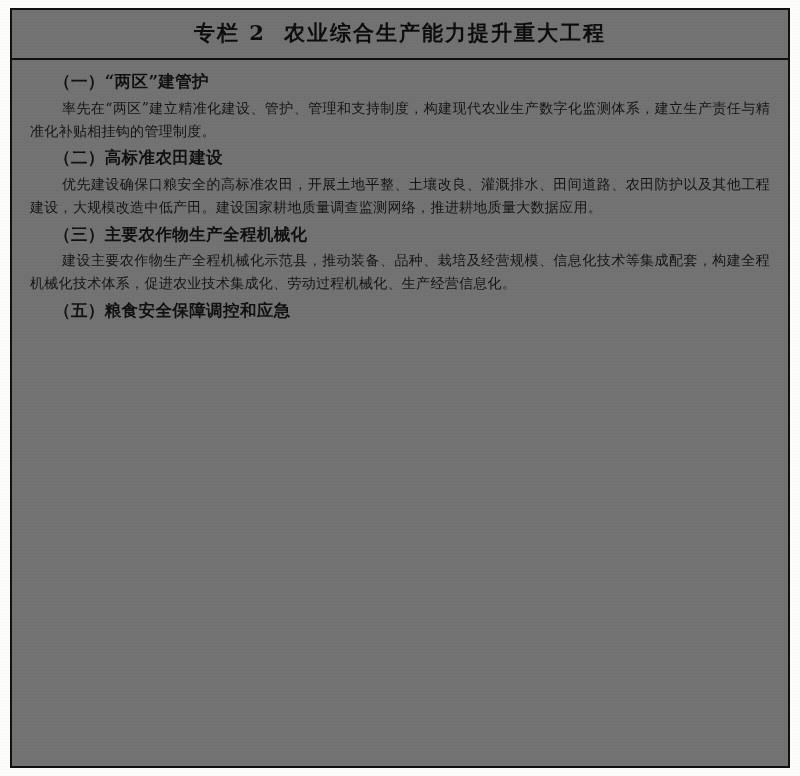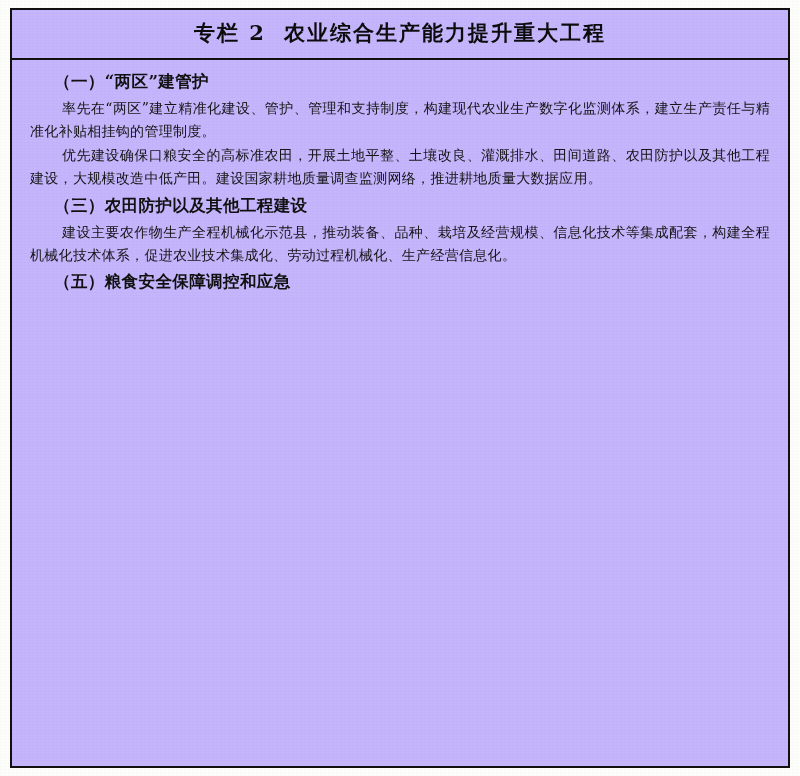--- a/index.html
+++ b/index.html
@@ -20,21 +20,21 @@
     box-sizing: border-box;
     padding: 8px 10px 8px 10px;
     background: #fdfdfb;
   }
   .box {
     box-sizing: border-box;
     width: 100%;
     height: 100%;
     border: 2px solid #111;
     padding: 0;
-    background: #c4b5fd;
+    background: #737373;
     overflow: hidden;
   }
   .title-band {
     box-sizing: border-box;
     width: 100%;
     border-bottom: 2px solid #111;
     text-align: center;
     padding: 9px 0 11px 0;
   }
   .title-text {
@@ -91,23 +91,24 @@
 
     <div class="title-band">
       <span class="title-text"><span>专栏 2</span><span class="sp"></span><span>农业综合生产能力提升重大工程</span></span>
     </div>
 
     <div class="body-area">
 
       <div class="sec-head">（一）“两区”建管护</div>
       <p class="para">率先在“两区”建立精准化建设、管护、管理和支持制度，构建现代农业生产数字化监测体系，建立生产责任与精准化补贴相挂钩的管理制度。</p>
 
+      <div class="sec-head">（二）高标准农田建设</div>
       <p class="para">优先建设确保口粮安全的高标准农田，开展土地平整、土壤改良、灌溉排水、田间道路、农田防护以及其他工程建设，大规模改造中低产田。建设国家耕地质量调查监测网络，推进耕地质量大数据应用。</p>
 
-      <div class="sec-head">（三）农田防护以及其他工程建设</div>
+      <div class="sec-head">（三）主要农作物生产全程机械化</div>
       <p class="para">建设主要农作物生产全程机械化示范县，推动装备、品种、栽培及经营规模、信息化技术等集成配套，构建全程机械化技术体系，促进农业技术集成化、劳动过程机械化、生产经营信息化。</p>
 
 
       <div class="sec-head">（五）粮食安全保障调控和应急</div>
 
     </div>
   </div>
   <div class="noise"></div>
 </div>
 

